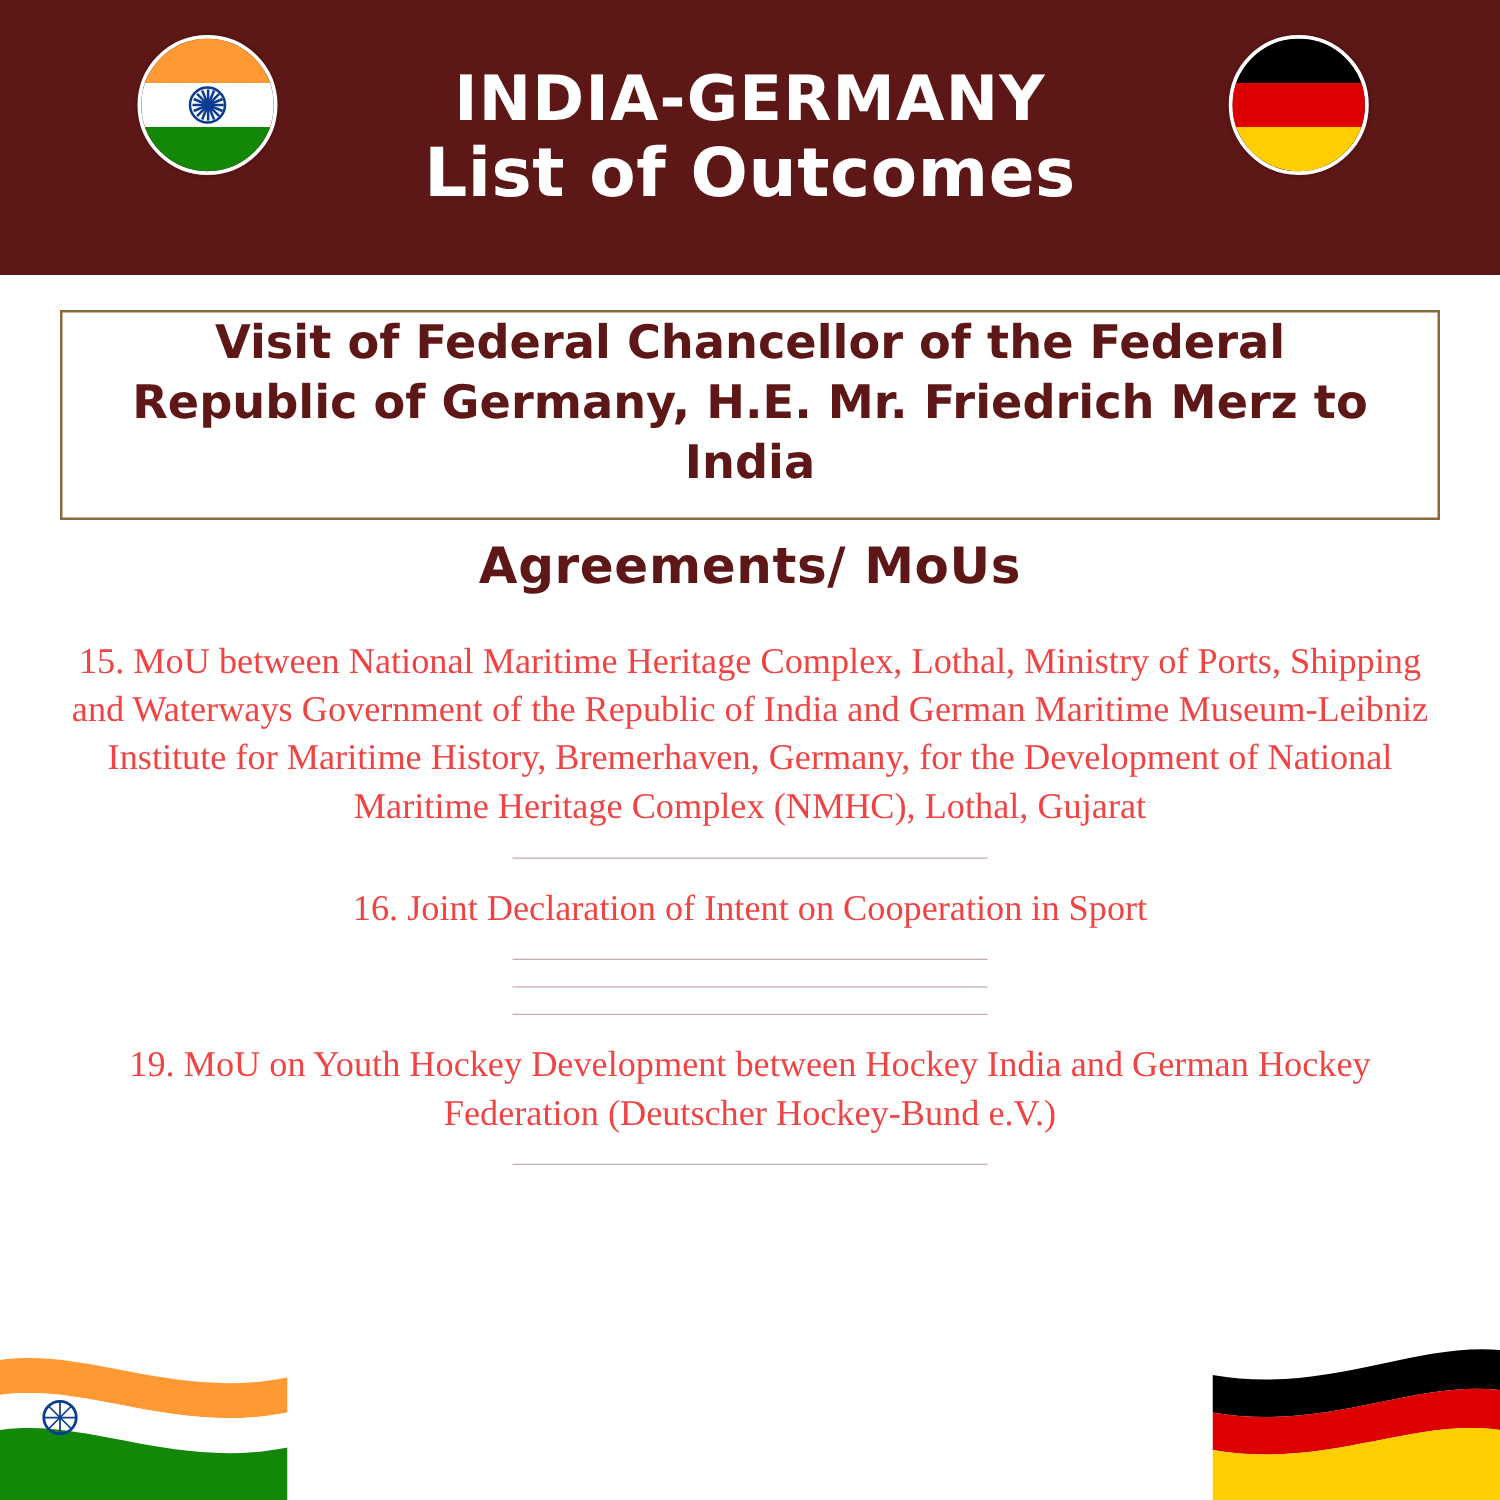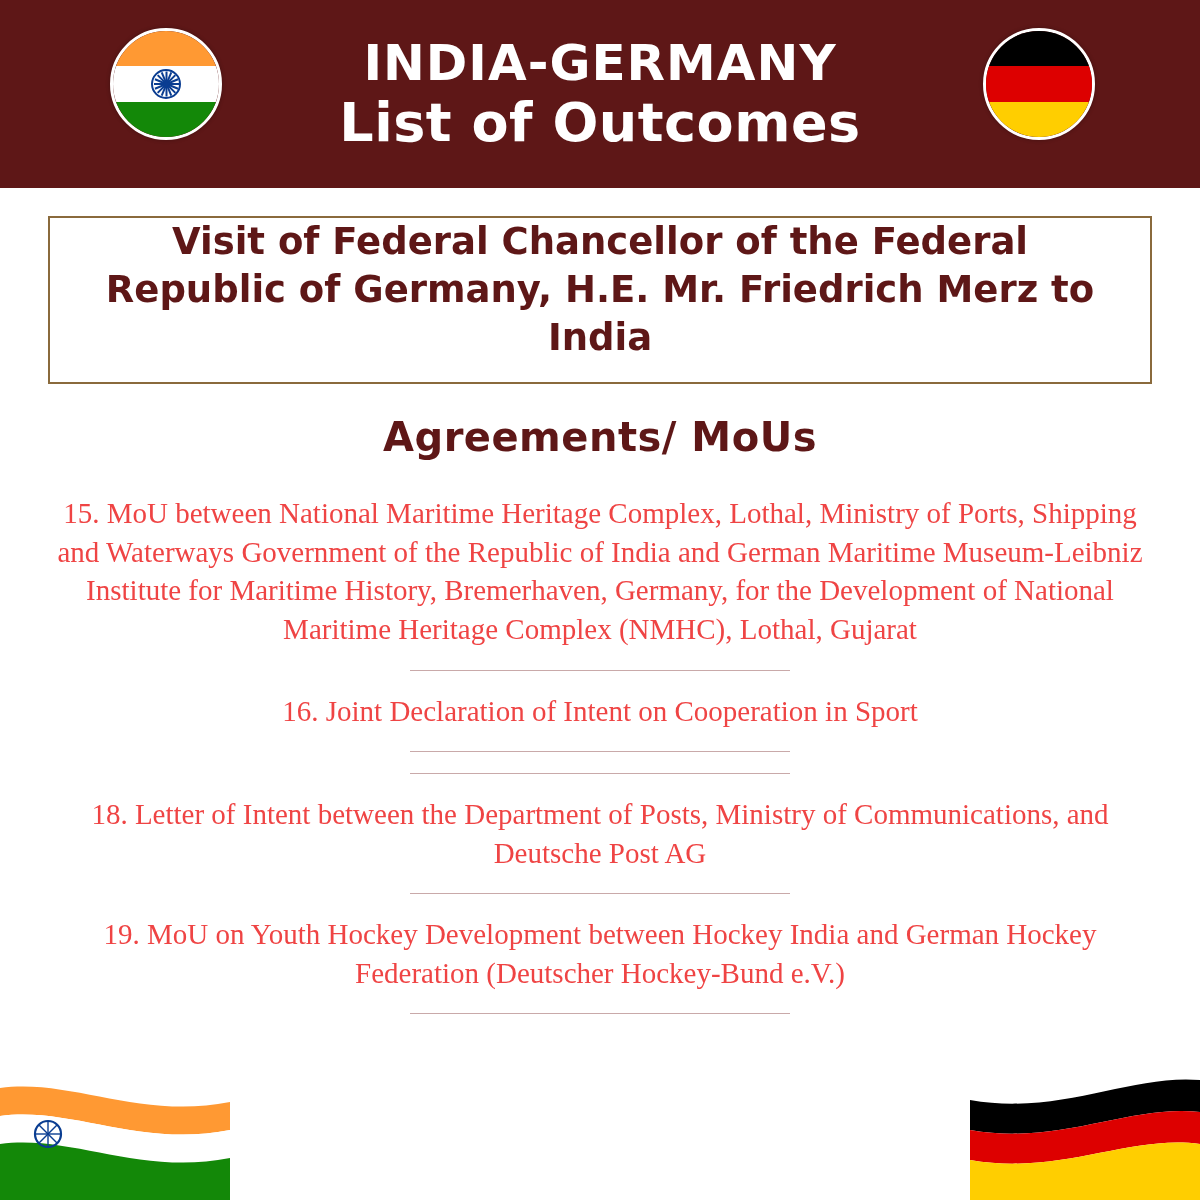--- a/index.html
+++ b/index.html
@@ -12,21 +12,21 @@
   .page {
     position: relative;
     width: 1200px; height: 1200px;
     background: #ffffff;
     overflow: hidden;
   }
 
   
   .header {
     position: relative;
-    height: 188px;
+    height: 220px;
     background: #5E1717;
     display: flex;
     align-items: center;
     justify-content: center;
   }
   .header-title {
     text-align: center;
     color: #ffffff;
     font-family: "DejaVu Sans", sans-serif;
     font-weight: bold;
@@ -114,21 +114,21 @@
   .visit-text {
     color: #5E1717;
     font-family: "DejaVu Sans", sans-serif;
     font-weight: bold;
     font-size: 37px;
     line-height: 1.3;
   }
 
   
   .section-title {
-    margin-top: 30px;
+    margin-top: 14px;
     text-align: center;
     color: #5E1717;
     font-family: "DejaVu Sans", sans-serif;
     font-weight: bold;
     font-size: 40px;
     letter-spacing: 0.5px;
   }
 
   
   .items {
@@ -195,21 +195,20 @@
   </div>
 
   <div class="section-title">Agreements/ MoUs</div>
 
   <div class="items">
     <div class="item">15. MoU between National Maritime Heritage Complex, Lothal, Ministry of Ports, Shipping and Waterways Government of the Republic of India and German Maritime Museum-Leibniz Institute for Maritime History, Bremerhaven, Germany, for the Development of National Maritime Heritage Complex (NMHC), Lothal, Gujarat</div>
     <div class="divider"></div>
     <div class="item">16. Joint Declaration of Intent on Cooperation in Sport</div>
     <div class="divider"></div>
     <div class="divider"></div>
-    <div class="item">18. Letter of Intent between the Department of Posts, Ministry of Communications, and Deutsche Post AG</div>
     <div class="divider"></div>
     <div class="item">19. MoU on Youth Hockey Development between Hockey India and German Hockey Federation (Deutscher Hockey-Bund e.V.)</div>
     <div class="divider"></div>
   </div>
 
   <svg class="ribbon ribbon-left" viewBox="0 0 230 150">
     <path d="M0,38 C70,28 140,70 230,52 L230,80 C140,98 70,56 0,66 Z" fill="#FF9933"></path>
     <path d="M0,66 C70,56 140,98 230,80 L230,108 C140,126 70,84 0,94 Z" fill="#FFFFFF"></path>
     <path d="M0,94 C70,84 140,126 230,108 L230,150 L0,150 Z" fill="#138808"></path>
     <circle cx="48" cy="84" r="13" fill="none" stroke="#0A3D91" stroke-width="2.2"></circle>

